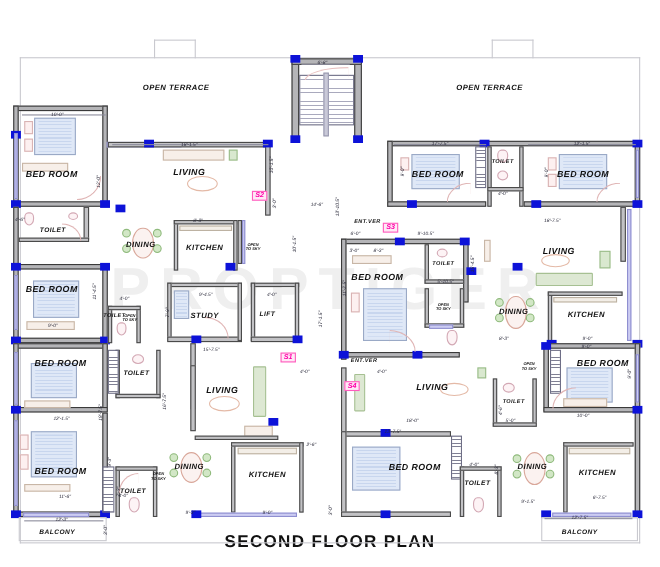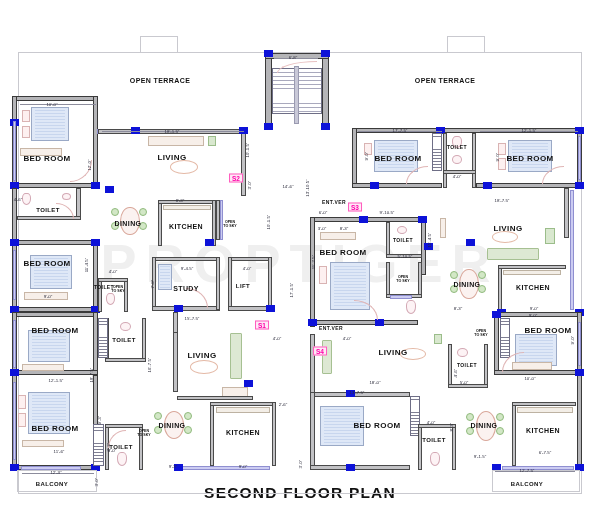--- a/index.html
+++ b/index.html
@@ -251,21 +251,21 @@
     position: absolute;
     left: 0; top: 484px;
     width: 600px;
     text-align: center;
     font-family: "Liberation Sans", sans-serif;
     font-size: 15.5px;
     font-weight: bold;
     color: #111111;
     letter-spacing: 1.2px;
   }
-  .layer { position: absolute; left: 0; top: 0; width: 600px; height: 515px; }
+  .layer { position: absolute; left: 0; top: 0; width: 600px; height: 515px; font-style: italic; }
   #geom { z-index: 2; }
   #text-layer { z-index: 3; }
 </style>
 </head>
 <body>
 
 <div id="plan-root">
 
   <div id="watermark">PROPTIGER</div>
 

